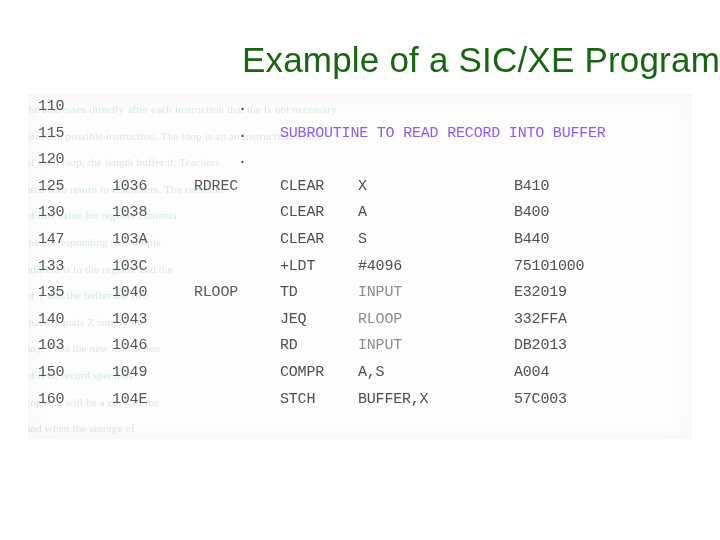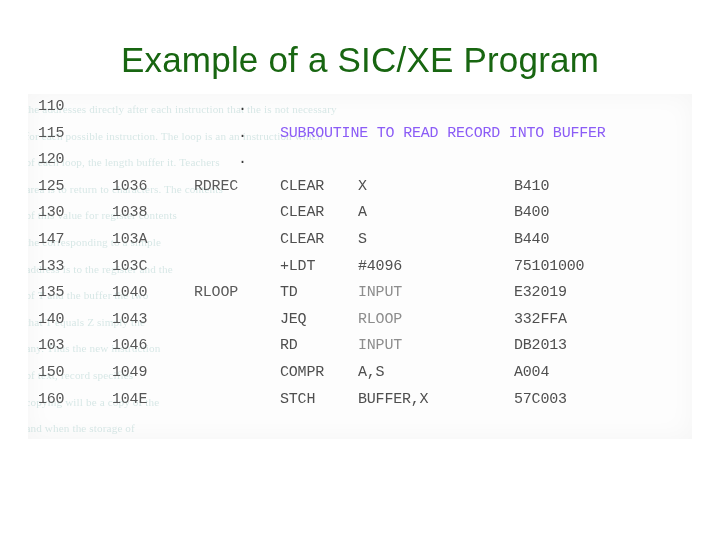--- a/index.html
+++ b/index.html
@@ -20,21 +20,21 @@
     inset: 0;
     background: #ffffff;
   }
 
   
   #slide-title {
     position: absolute;
     left: 0;
     top: 42px;
     width: 720px;
-    text-align: center;
+    text-align: right;
     color: #186611;
     font-family: "Liberation Sans", sans-serif;
     font-size: 35px;
     font-weight: 400;
     letter-spacing: 0.2px;
     white-space: nowrap;
     line-height: 1.05;
   }
 
   

